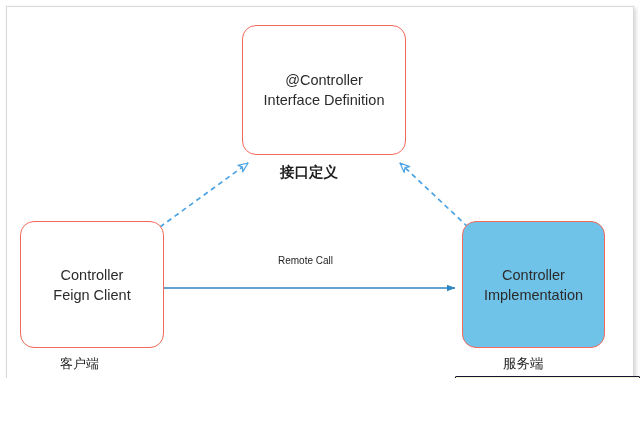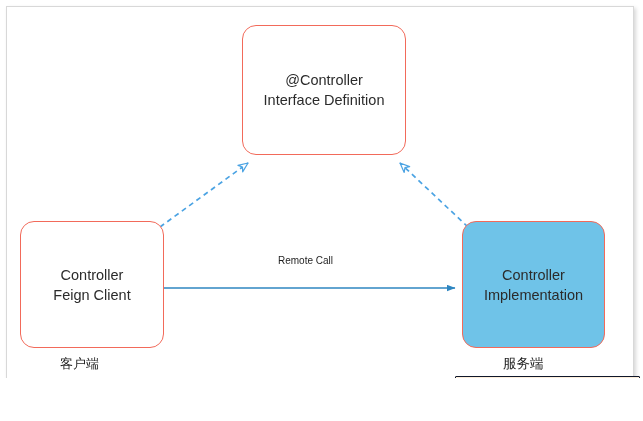--- a/index.html
+++ b/index.html
@@ -178,20 +178,21 @@
   <div class="node" id="node-feign">
     <span class="node-label-text">Controller
 Feign Client</span>
   </div>
 
   <div class="node" id="node-impl">
     <span class="node-label-text">Controller
 Implementation</span>
   </div>
 
+  <div class="caption" id="caption-interface">接口定义</div>
 
   <div class="caption" id="caption-client">客户端</div>
 
   <div class="caption" id="caption-server">服务端</div>
 
   <div class="caption" id="caption-remote-call">Remote Call</div>
 
   <div id="watermark">https://blog.csdn.net/luanlouis</div>
 
   <div id="signature">

